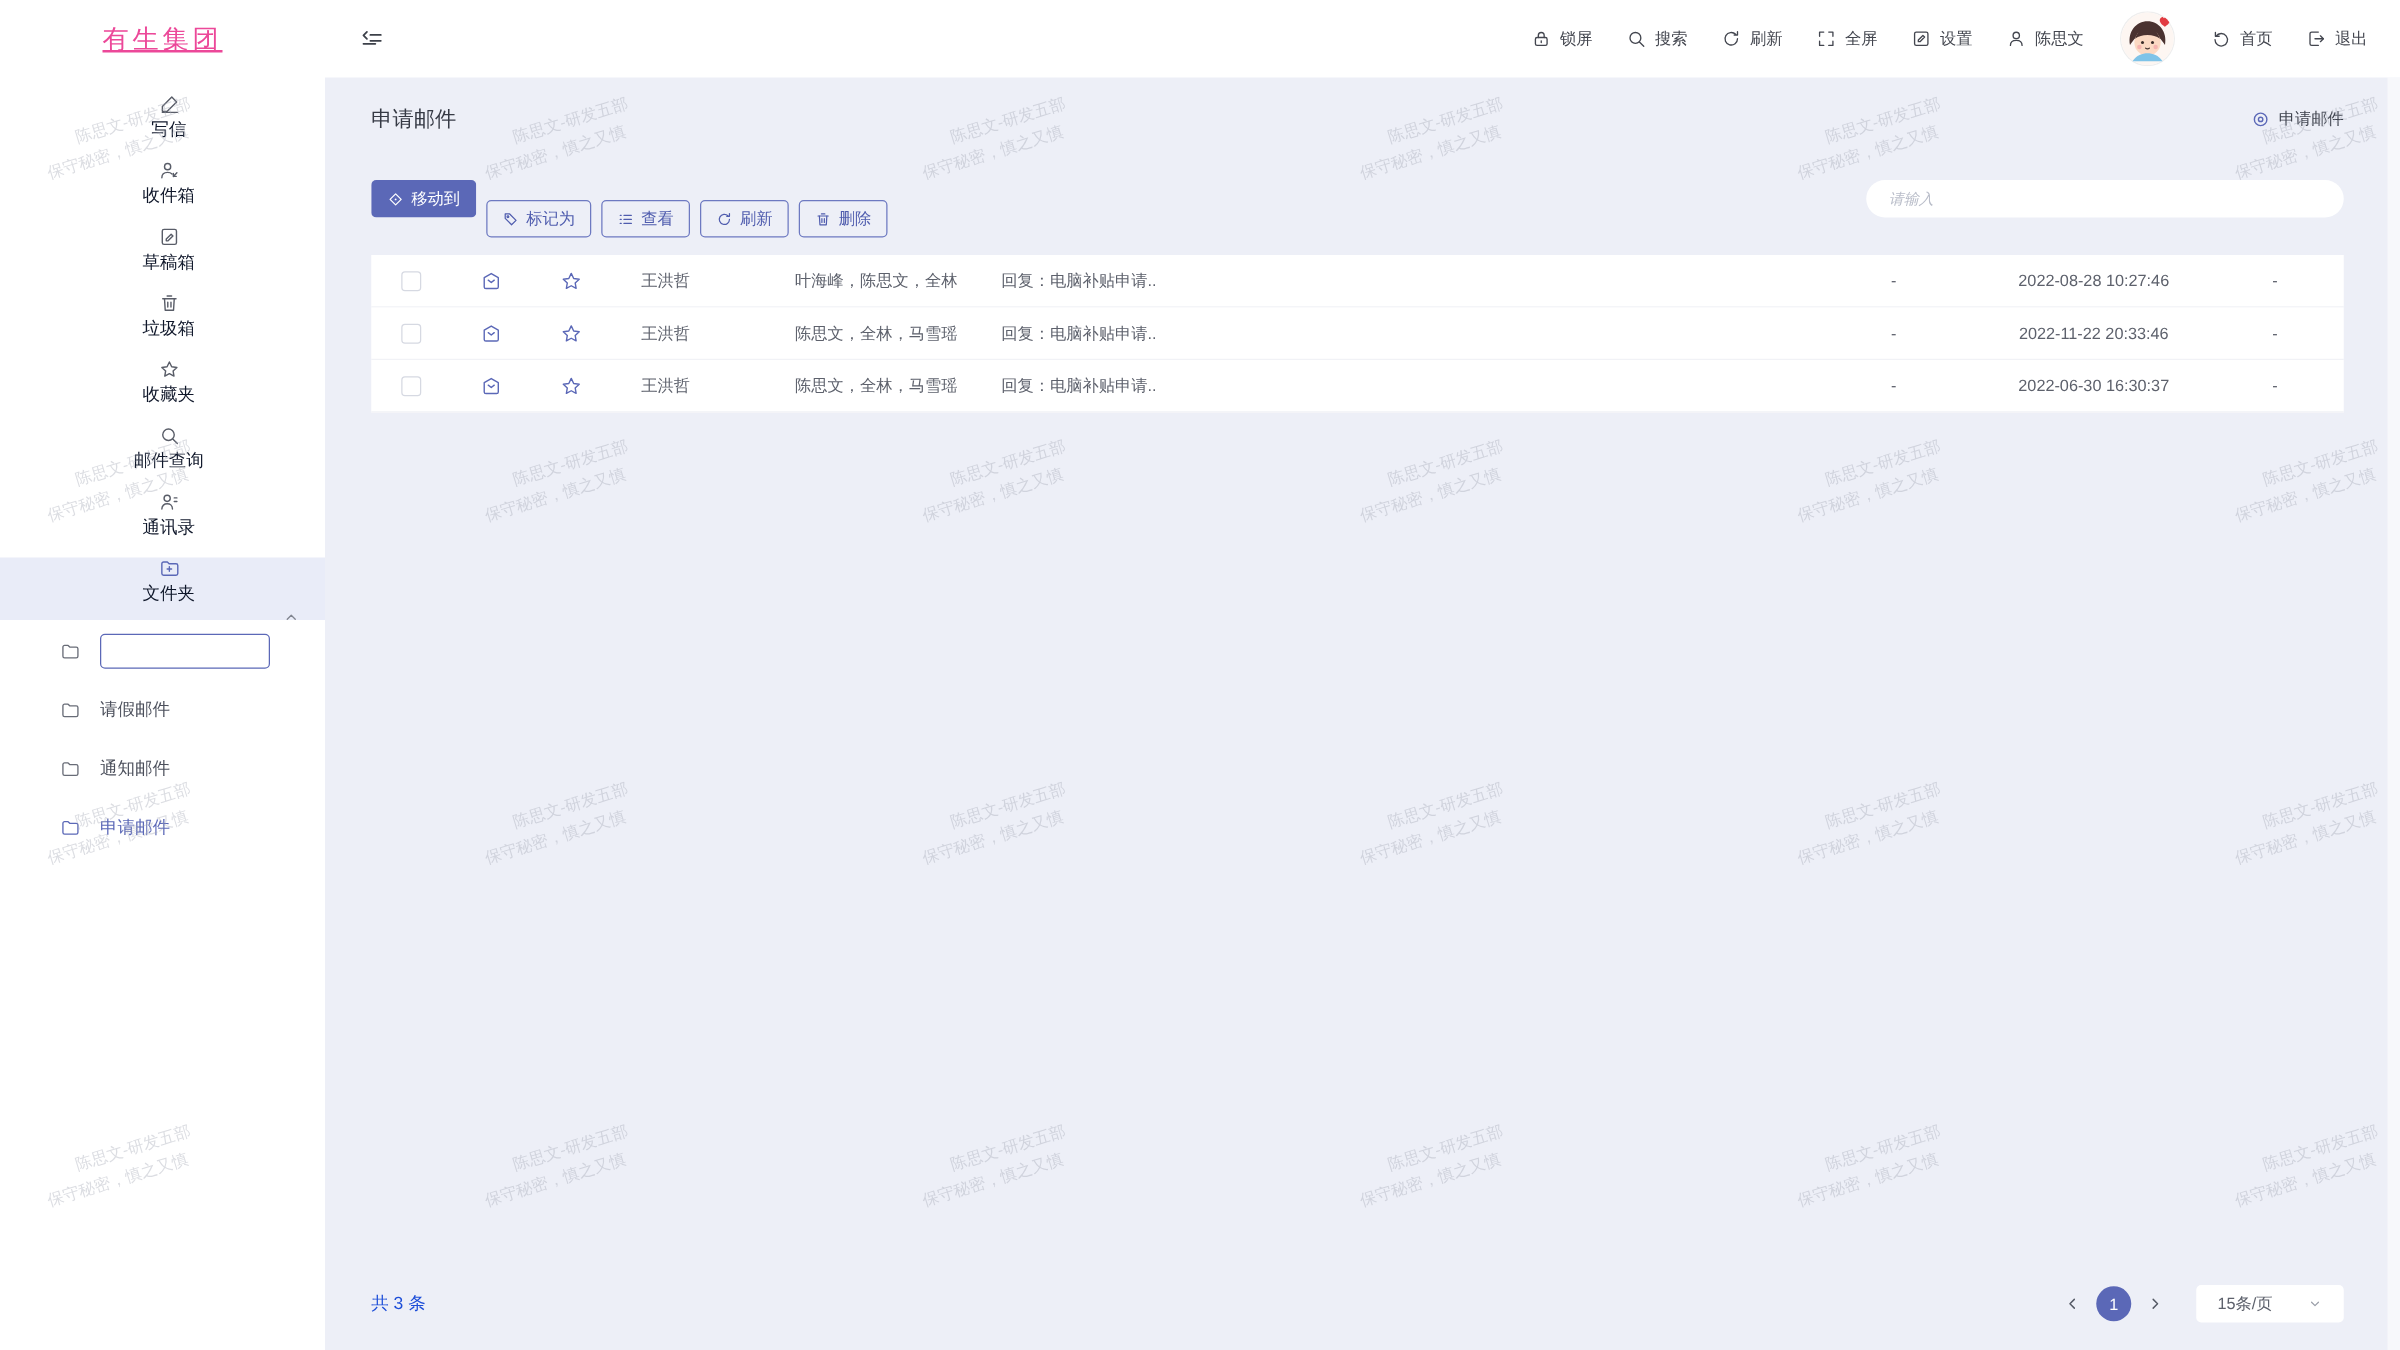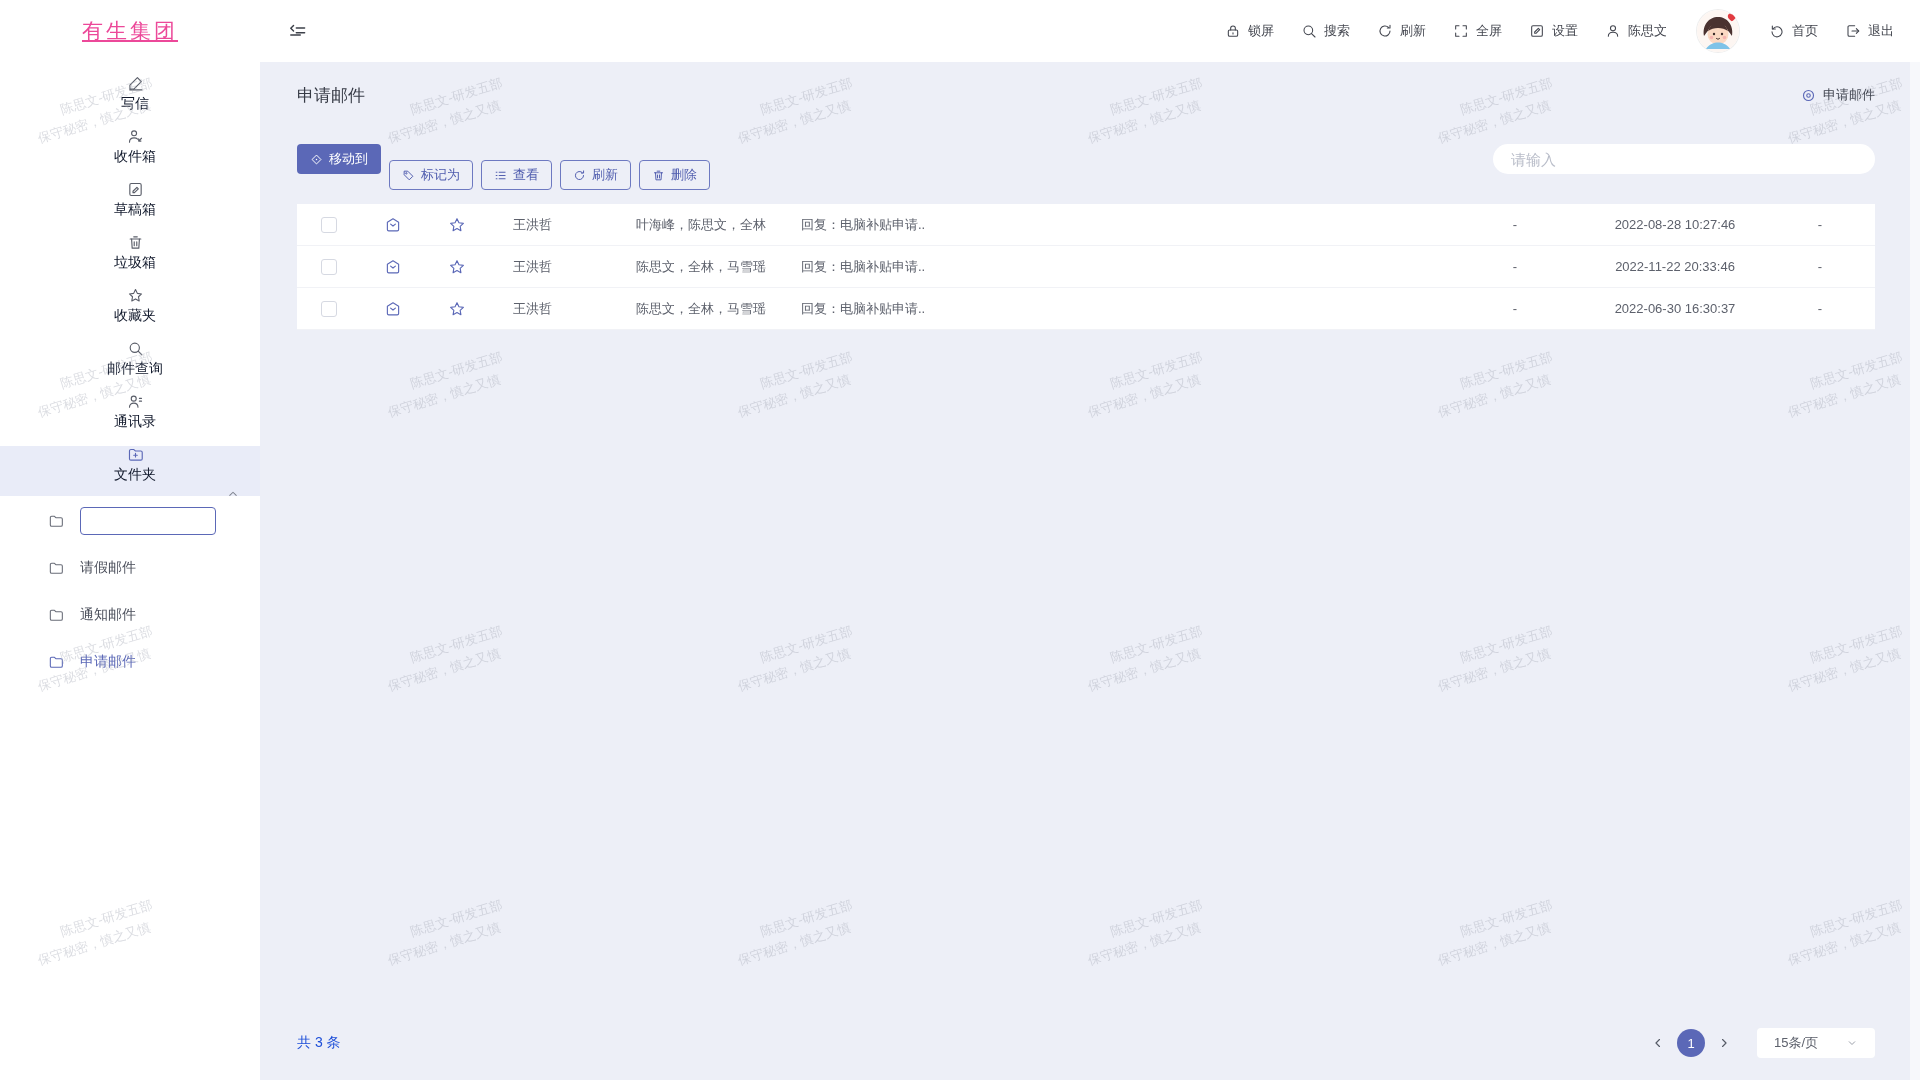--- a/index.html
+++ b/index.html
@@ -42,21 +42,21 @@
   .page-title { font-size:17px; color:#363a45; }
   .crumb { display:flex; align-items:center; gap:7px; font-size:13px; color:#3f434e; }
   .crumb svg { color:#5b68b7; }
   .toolbar-row { display:flex; align-items:center; margin-top:36px; height:30px; }
   .btn { height:30px; display:inline-flex; align-items:center; gap:6px; padding:0 12px;
          border-radius:4px; font-size:13px; cursor:pointer; border:1px solid transparent; background:transparent; }
   .btn svg { width:13px; height:13px; }
   .btn.primary { background:#5b68b7; color:#fff; }
   .btn.ghost { border-color:#6d79c1; color:#4f5cae; margin-left:8px;margin-top:32px; }
   .search-input { margin-left:auto; width:382px; height:30px; border-radius:15px; border:none;
-                  background:#fff; padding:0 18px; font-size:15px; color:#8b5cf6; outline:none; }
+                  background:#fff; padding:0 18px; font-size:12px; color:#8b5cf6; outline:none;font-style:italic; }
   .search-input::placeholder { color:#b9bdc9; }
 
   
   .table { margin-top:30px; }
   .thead { display:flex; align-items:center; height:36px; background:#ededf3;
            font-weight:700; font-size:13px; color:#2e3138; }
   .trow { display:flex; align-items:center; height:42px; background:#fff;
           border-bottom:1px solid #f1f2f6; font-size:13px; color:#5d616c; cursor:pointer; }
   .c-check { width:64px; display:flex; justify-content:center; }
   .c-status { width:64px; text-align:center; }

